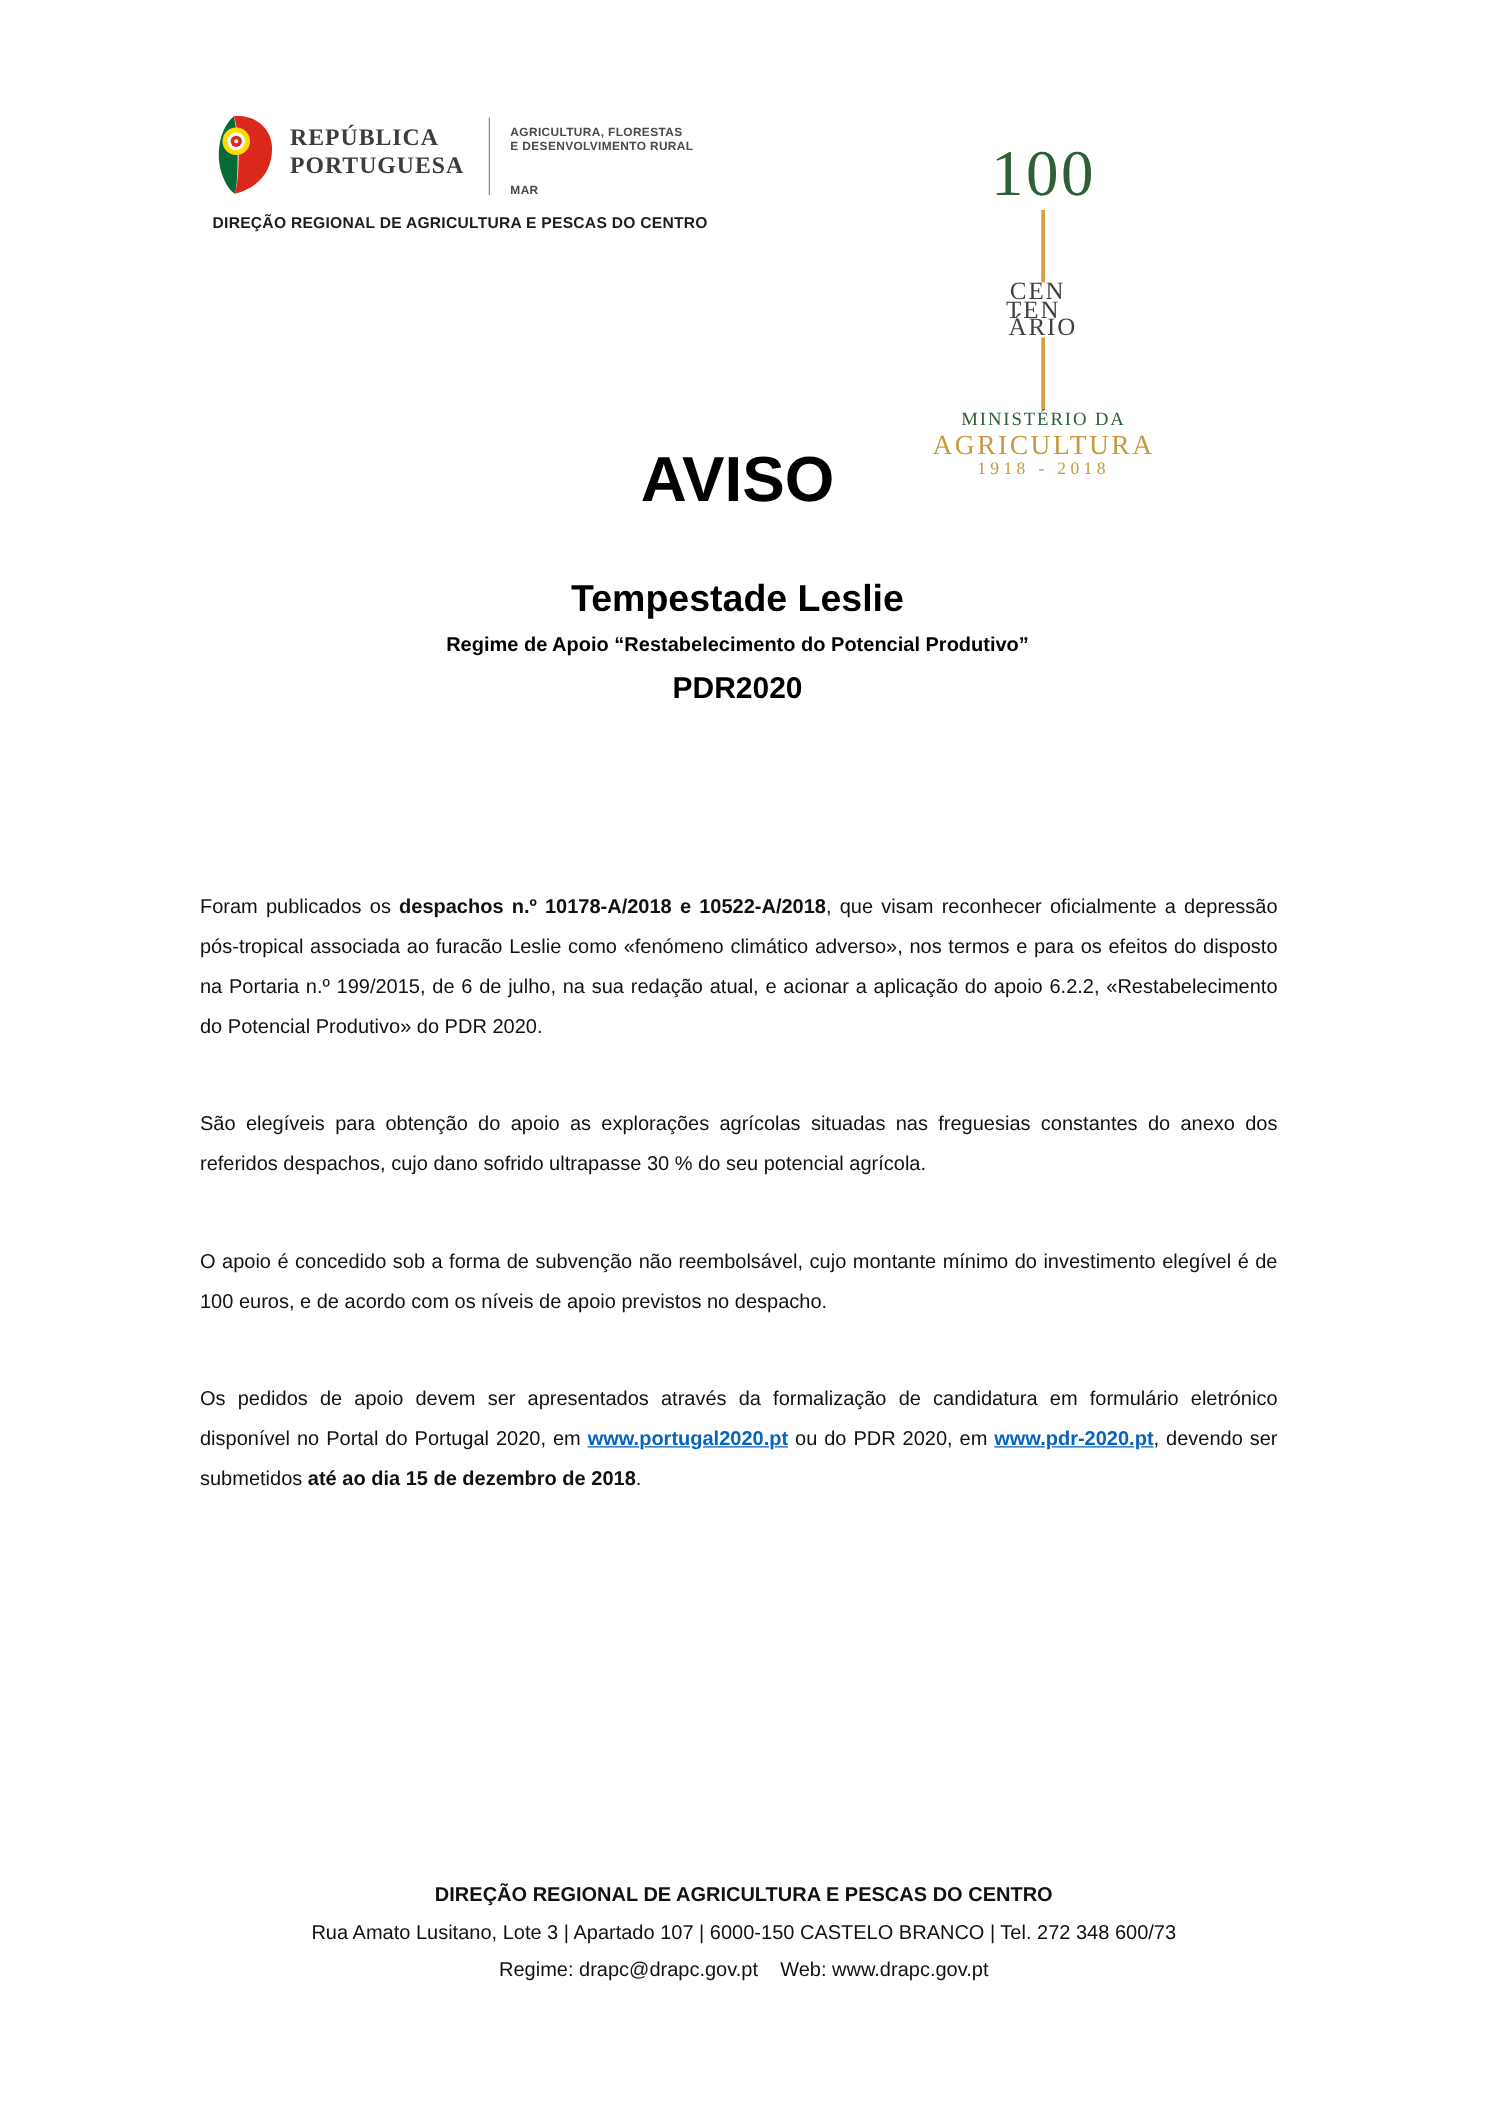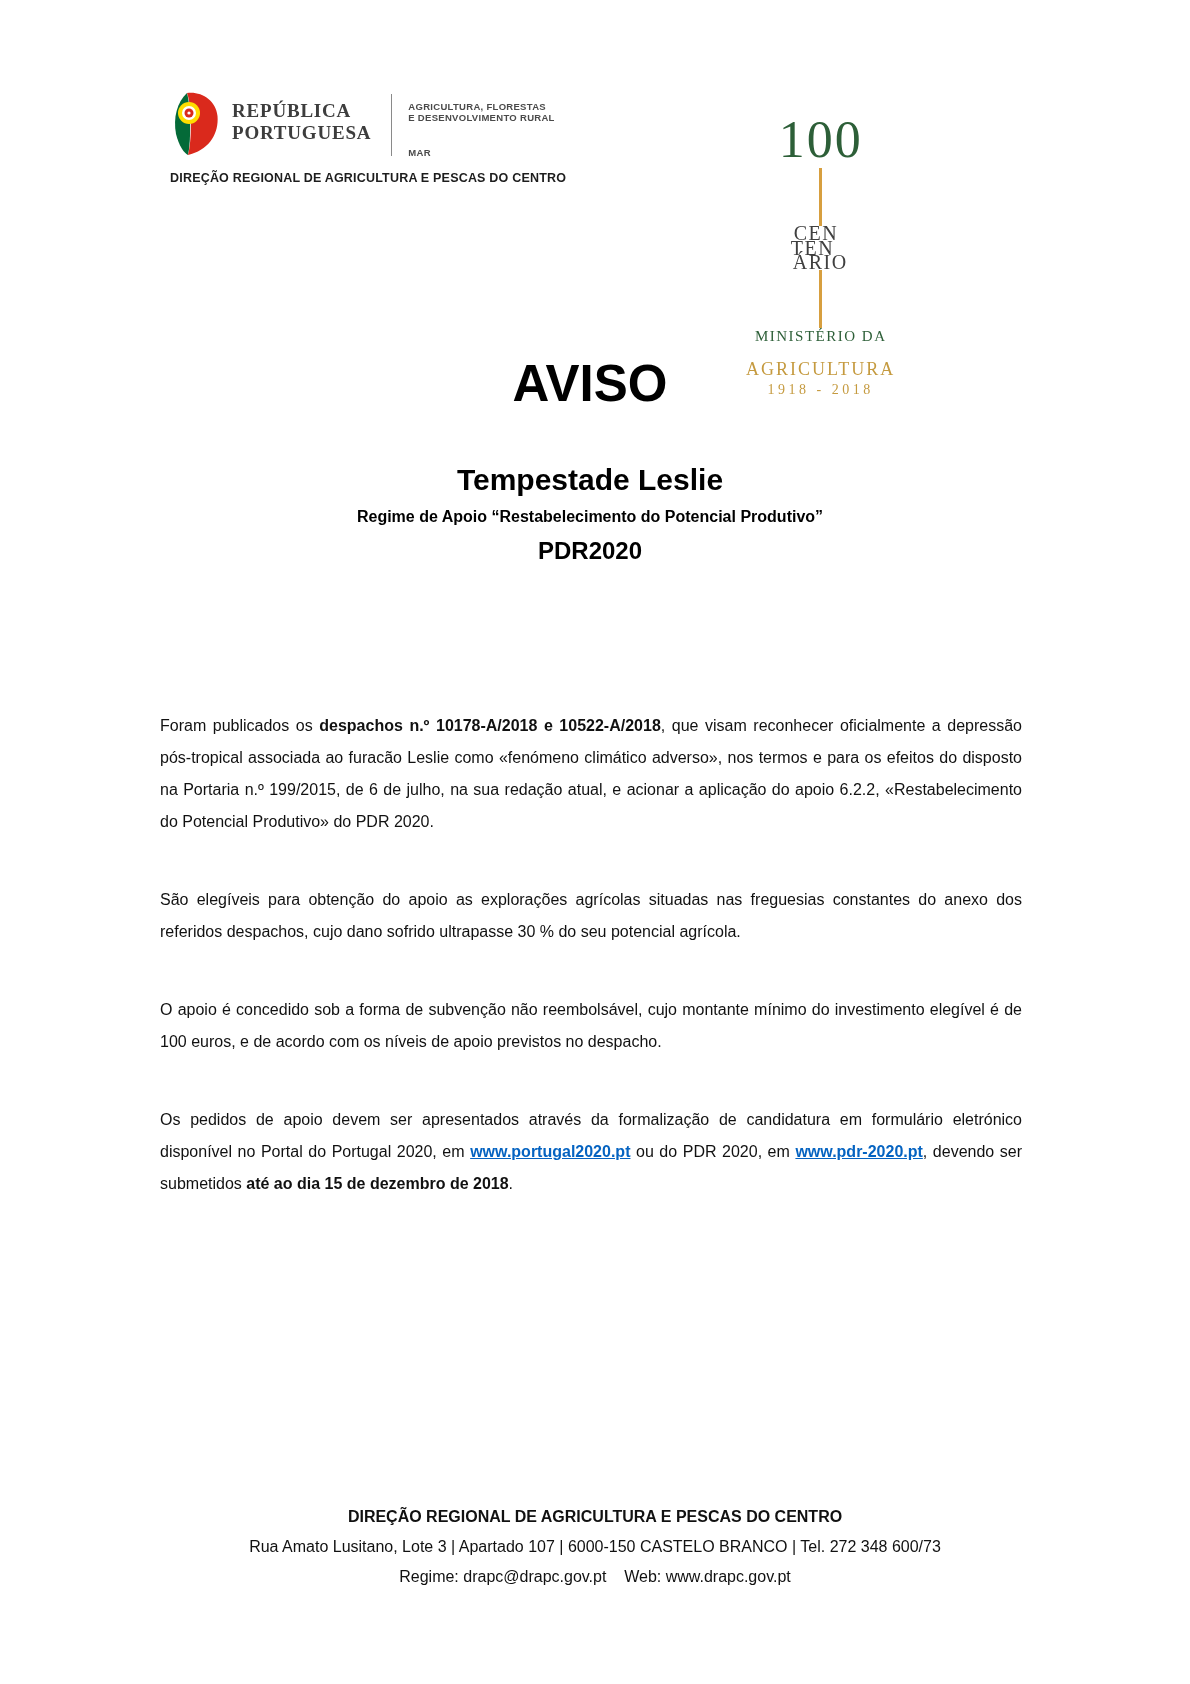--- a/index.html
+++ b/index.html
@@ -37,21 +37,21 @@
   .gold-bar { width:3px; height:58px; background:#d79f3f; margin:0 10px; }
   .centenario {
     font-family:"Liberation Serif", serif;
     font-size:20px; line-height:14.5px; color:#404040; letter-spacing:1.5px;
     text-transform:uppercase;
   }
   .centenario .c2 { margin-left:-3px; }
   .centenario .c3 { margin-left:-1px; }
   .min-block { font-family:"Liberation Serif", serif; text-align:center; }
   .ministerio { font-size:15px; color:#2d5f38; letter-spacing:1.5px; line-height:17px; }
-  .agricultura { font-size:18px; color:#c59a3f; letter-spacing:2px; line-height:21px; margin-top:14px; }
+  .agricultura { font-size:22px; color:#c59a3f; letter-spacing:2px; line-height:21px; margin-top:0; }
   .years { font-size:14px; color:#c59a3f; letter-spacing:3.5px; line-height:14px; margin-top:3px; }
 
   
   .title {
     position:absolute; left:160px; top:320px; width:860px;
     text-align:center; font-size:51px; line-height:60px; font-weight:bold; color:#000;
   }
   .subtitle { position:absolute; left:100px; top:460px; width:980px; text-align:center; font-weight:bold; color:#000; }
   .sub1 { font-size:30px; line-height:40px; }
   .sub2 { font-size:16px; line-height:34px; }

